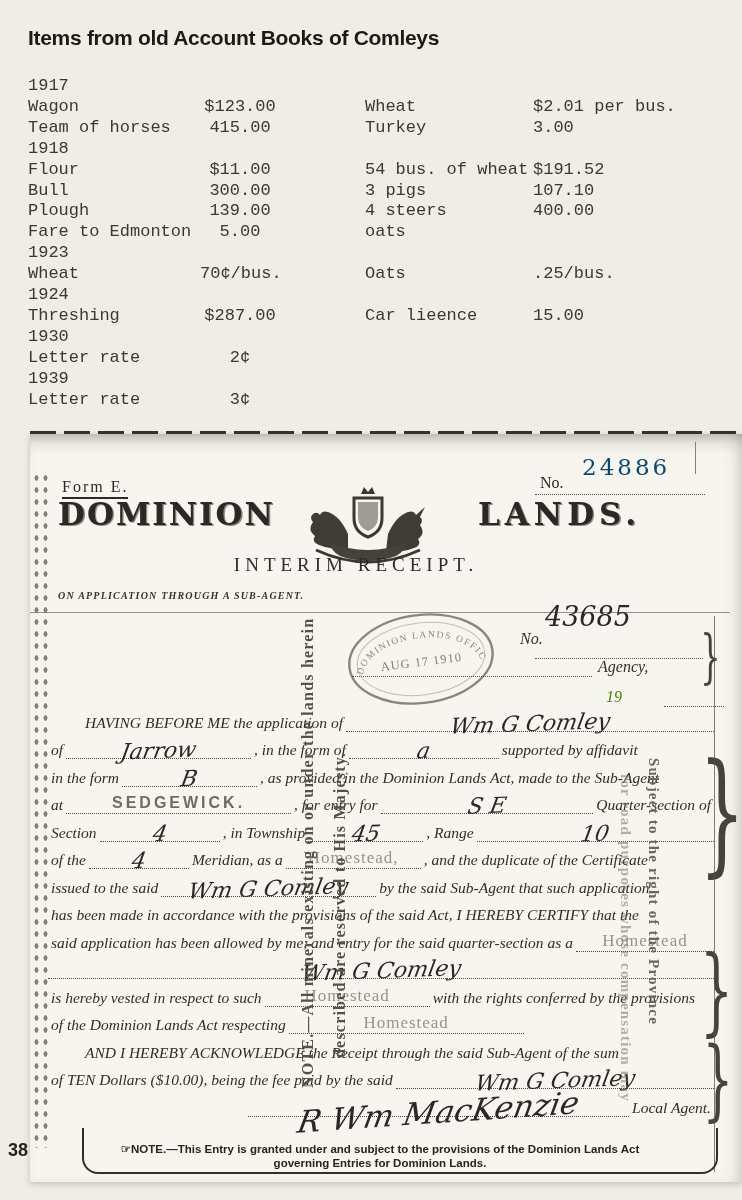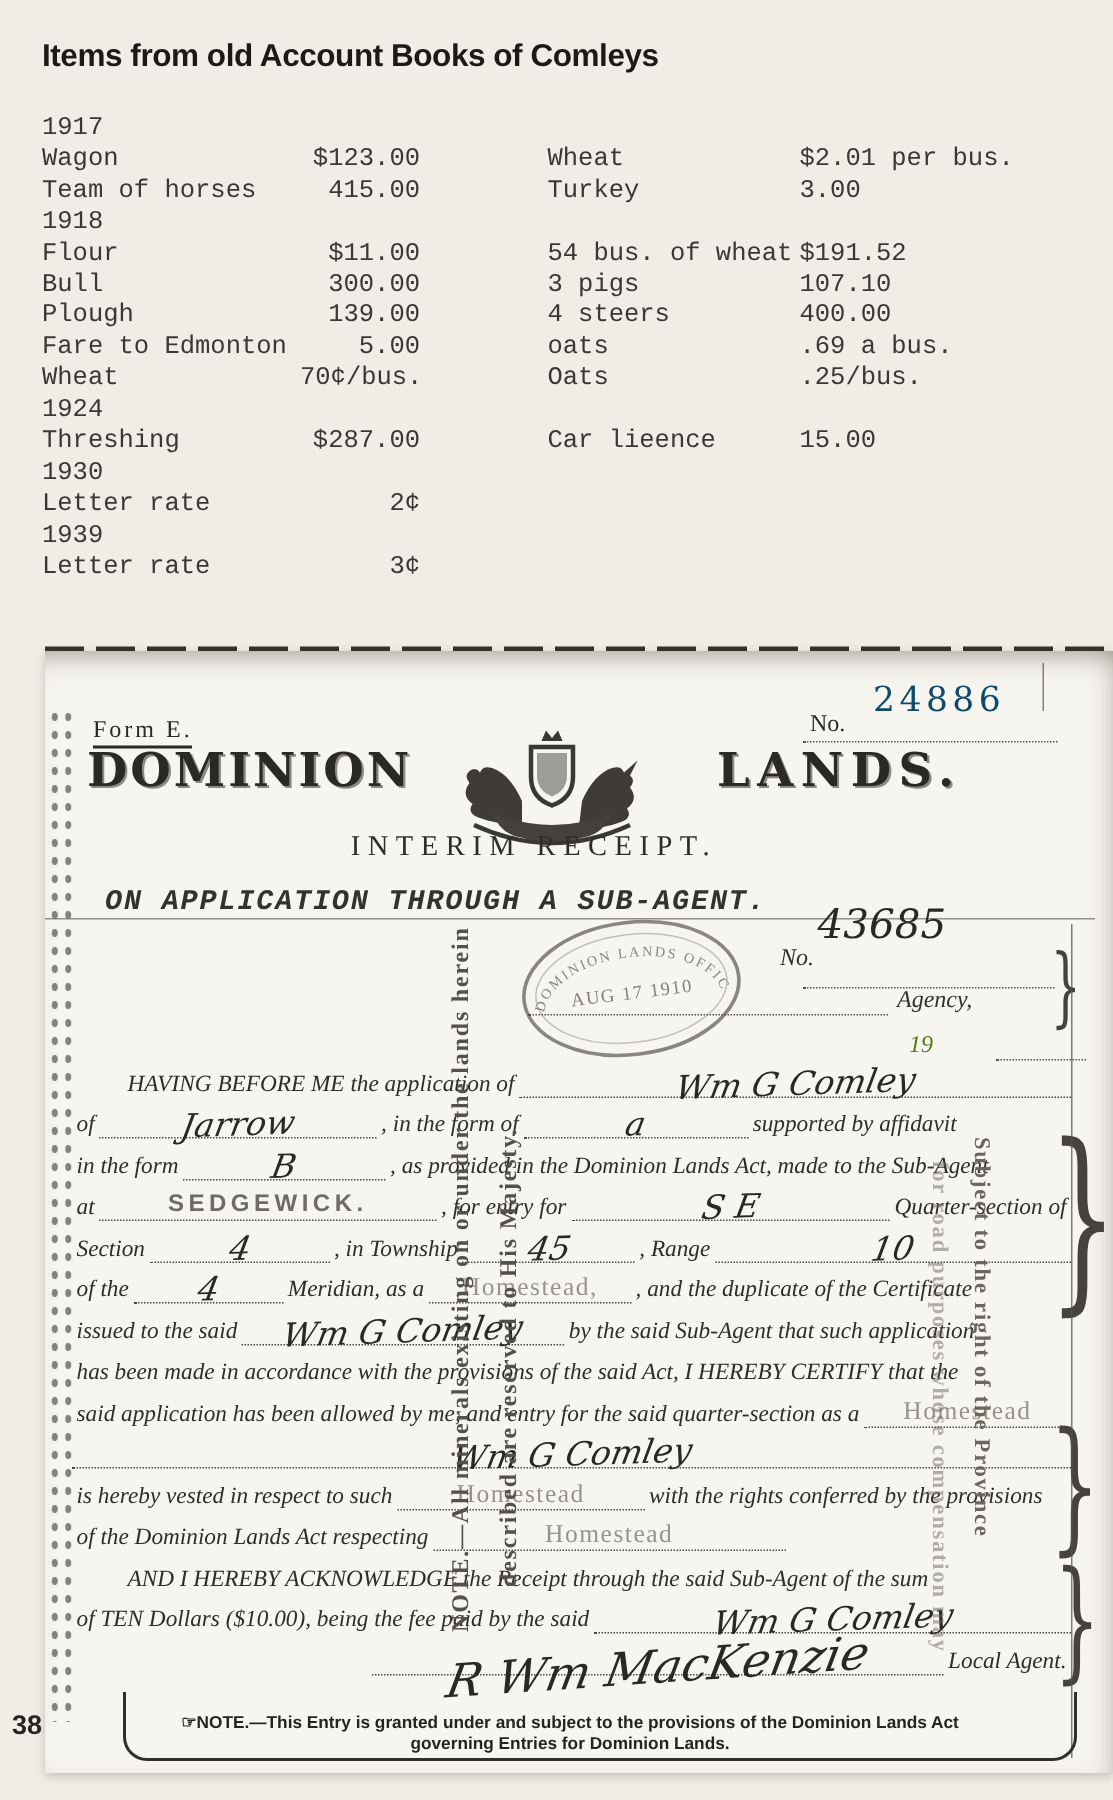--- a/index.html
+++ b/index.html
@@ -7,21 +7,21 @@
        font-family:"Liberation Serif",serif;}
   .page{position:absolute;inset:0;}
 
   
   .title{position:absolute;left:28px;top:26px;margin:0;font-family:"Liberation Sans",sans-serif;
          font-weight:bold;font-size:21px;letter-spacing:-0.3px;color:#1c1a17;}
   .accounts{position:absolute;left:28px;top:76px;width:690px;
             font-family:"Liberation Mono","DejaVu Sans Mono",monospace;
             font-size:17px;line-height:20.9px;color:#3b3733;}
   .acct-row{display:grid;grid-template-columns:172px 80px 85px 168px auto;}
-  .acct-row .val{text-align:right;}
+  .acct-row .val{text-align:center;}
   .acct-year{display:block;}
 
   
   .receipt{position:absolute;left:30px;top:434px;width:712px;height:748px;background:#f7f5ef;
            box-shadow:inset 0 16px 20px -16px rgba(60,55,45,.55), inset -12px 0 20px -14px rgba(60,55,45,.35),
                       0 2px 6px rgba(60,55,45,.25);}
   .receipt::before{content:"";position:absolute;left:0;right:0;top:-3px;height:3px;
            background:repeating-linear-gradient(90deg,#35322c 0 26px,transparent 26px 34px);}
   .ornament{position:absolute;left:2px;top:38px;width:16px;height:676px;opacity:.75;
            background-image:radial-gradient(#5f5c54 1.8px,transparent 2.3px);background-size:9px 12px;}
@@ -31,22 +31,22 @@
            letter-spacing:3px;color:#0c4a6e;}
   .no-label{position:absolute;left:510px;top:40px;font-size:16px;color:#2c2a26;}
   .no-dots{position:absolute;left:505px;top:60px;width:170px;border-bottom:1.5px dotted #55524a;}
   .masthead-left{position:absolute;left:28px;top:62px;font-family:"DejaVu Serif",serif;font-weight:bold;
            font-size:31px;letter-spacing:2px;color:#2b2925;text-shadow:1.4px 1.4px 0 #8d8a80;}
   .masthead-right{position:absolute;left:448px;top:62px;font-family:"DejaVu Serif",serif;font-weight:bold;
            font-size:31px;letter-spacing:5px;color:#2b2925;text-shadow:1.4px 1.4px 0 #8d8a80;}
   .arms{position:absolute;left:258px;top:48px;width:160px;height:92px;}
   .subtitle{position:absolute;left:0;right:60px;top:120px;text-align:center;font-size:19px;
            letter-spacing:5px;color:#2e2c28;}
-  .app-line{position:absolute;left:40px;top:156px;font-family:Liberation Mono, monospace;
-           font-weight:bold;font-style:italic;font-size:19px;letter-spacing:1.2px;color:#34322d;}
+  .app-line{position:absolute;left:28px;top:156px;font-family:Liberation Serif, serif;
+           font-weight:bold;font-style:italic;font-size:10px;letter-spacing:1.2px;color:#34322d;}
   .head-rule{position:absolute;left:0px;top:178px;width:700px;border-top:1.5px solid #6a675f;opacity:.7;}
 
   .stamp{position:absolute;left:315px;top:178px;width:152px;height:95px;transform:rotate(-7deg);opacity:.9;}
   .entry-no-label{position:absolute;left:490px;top:196px;font-style:italic;font-size:16px;color:#33312c;}
   .entry-no{position:absolute;left:515px;top:174px;}
   .entry-dots{position:absolute;left:505px;top:224px;width:168px;border-bottom:1.5px dotted #55524a;}
   .agency-dots{position:absolute;left:322px;top:242px;width:240px;border-bottom:1.5px dotted #55524a;}
   .agency{position:absolute;left:568px;top:224px;font-style:italic;font-size:16px;color:#33312c;}
   .year19{position:absolute;left:576px;top:254px;font-style:italic;font-size:16px;color:#4d7c0f;text-align:right;}
   .year-dots{position:absolute;left:634px;top:272px;width:60px;border-bottom:1.5px dotted #55524a;}
@@ -131,22 +131,22 @@
         <span class="c val">139.00</span>
         <span class="c "></span>
         <span class="c ">4 steers</span>
         <span class="c ">400.00</span>
       </div>
       <div class="acct-row">
         <span class="c ">Fare to Edmonton</span>
         <span class="c val">5.00</span>
         <span class="c "></span>
         <span class="c ">oats</span>
-        <span class="c ">.69 a bus.</span>
-      </div>
+      </div>
+      <div class="acct-year">1923</div>
       <div class="acct-row">
         <span class="c ">Wheat</span>
         <span class="c val">70¢/bus.</span>
         <span class="c "></span>
         <span class="c ">Oats</span>
         <span class="c ">.25/bus.</span>
       </div>
       <div class="acct-year">1924</div>
       <div class="acct-row">
         <span class="c ">Threshing</span>

